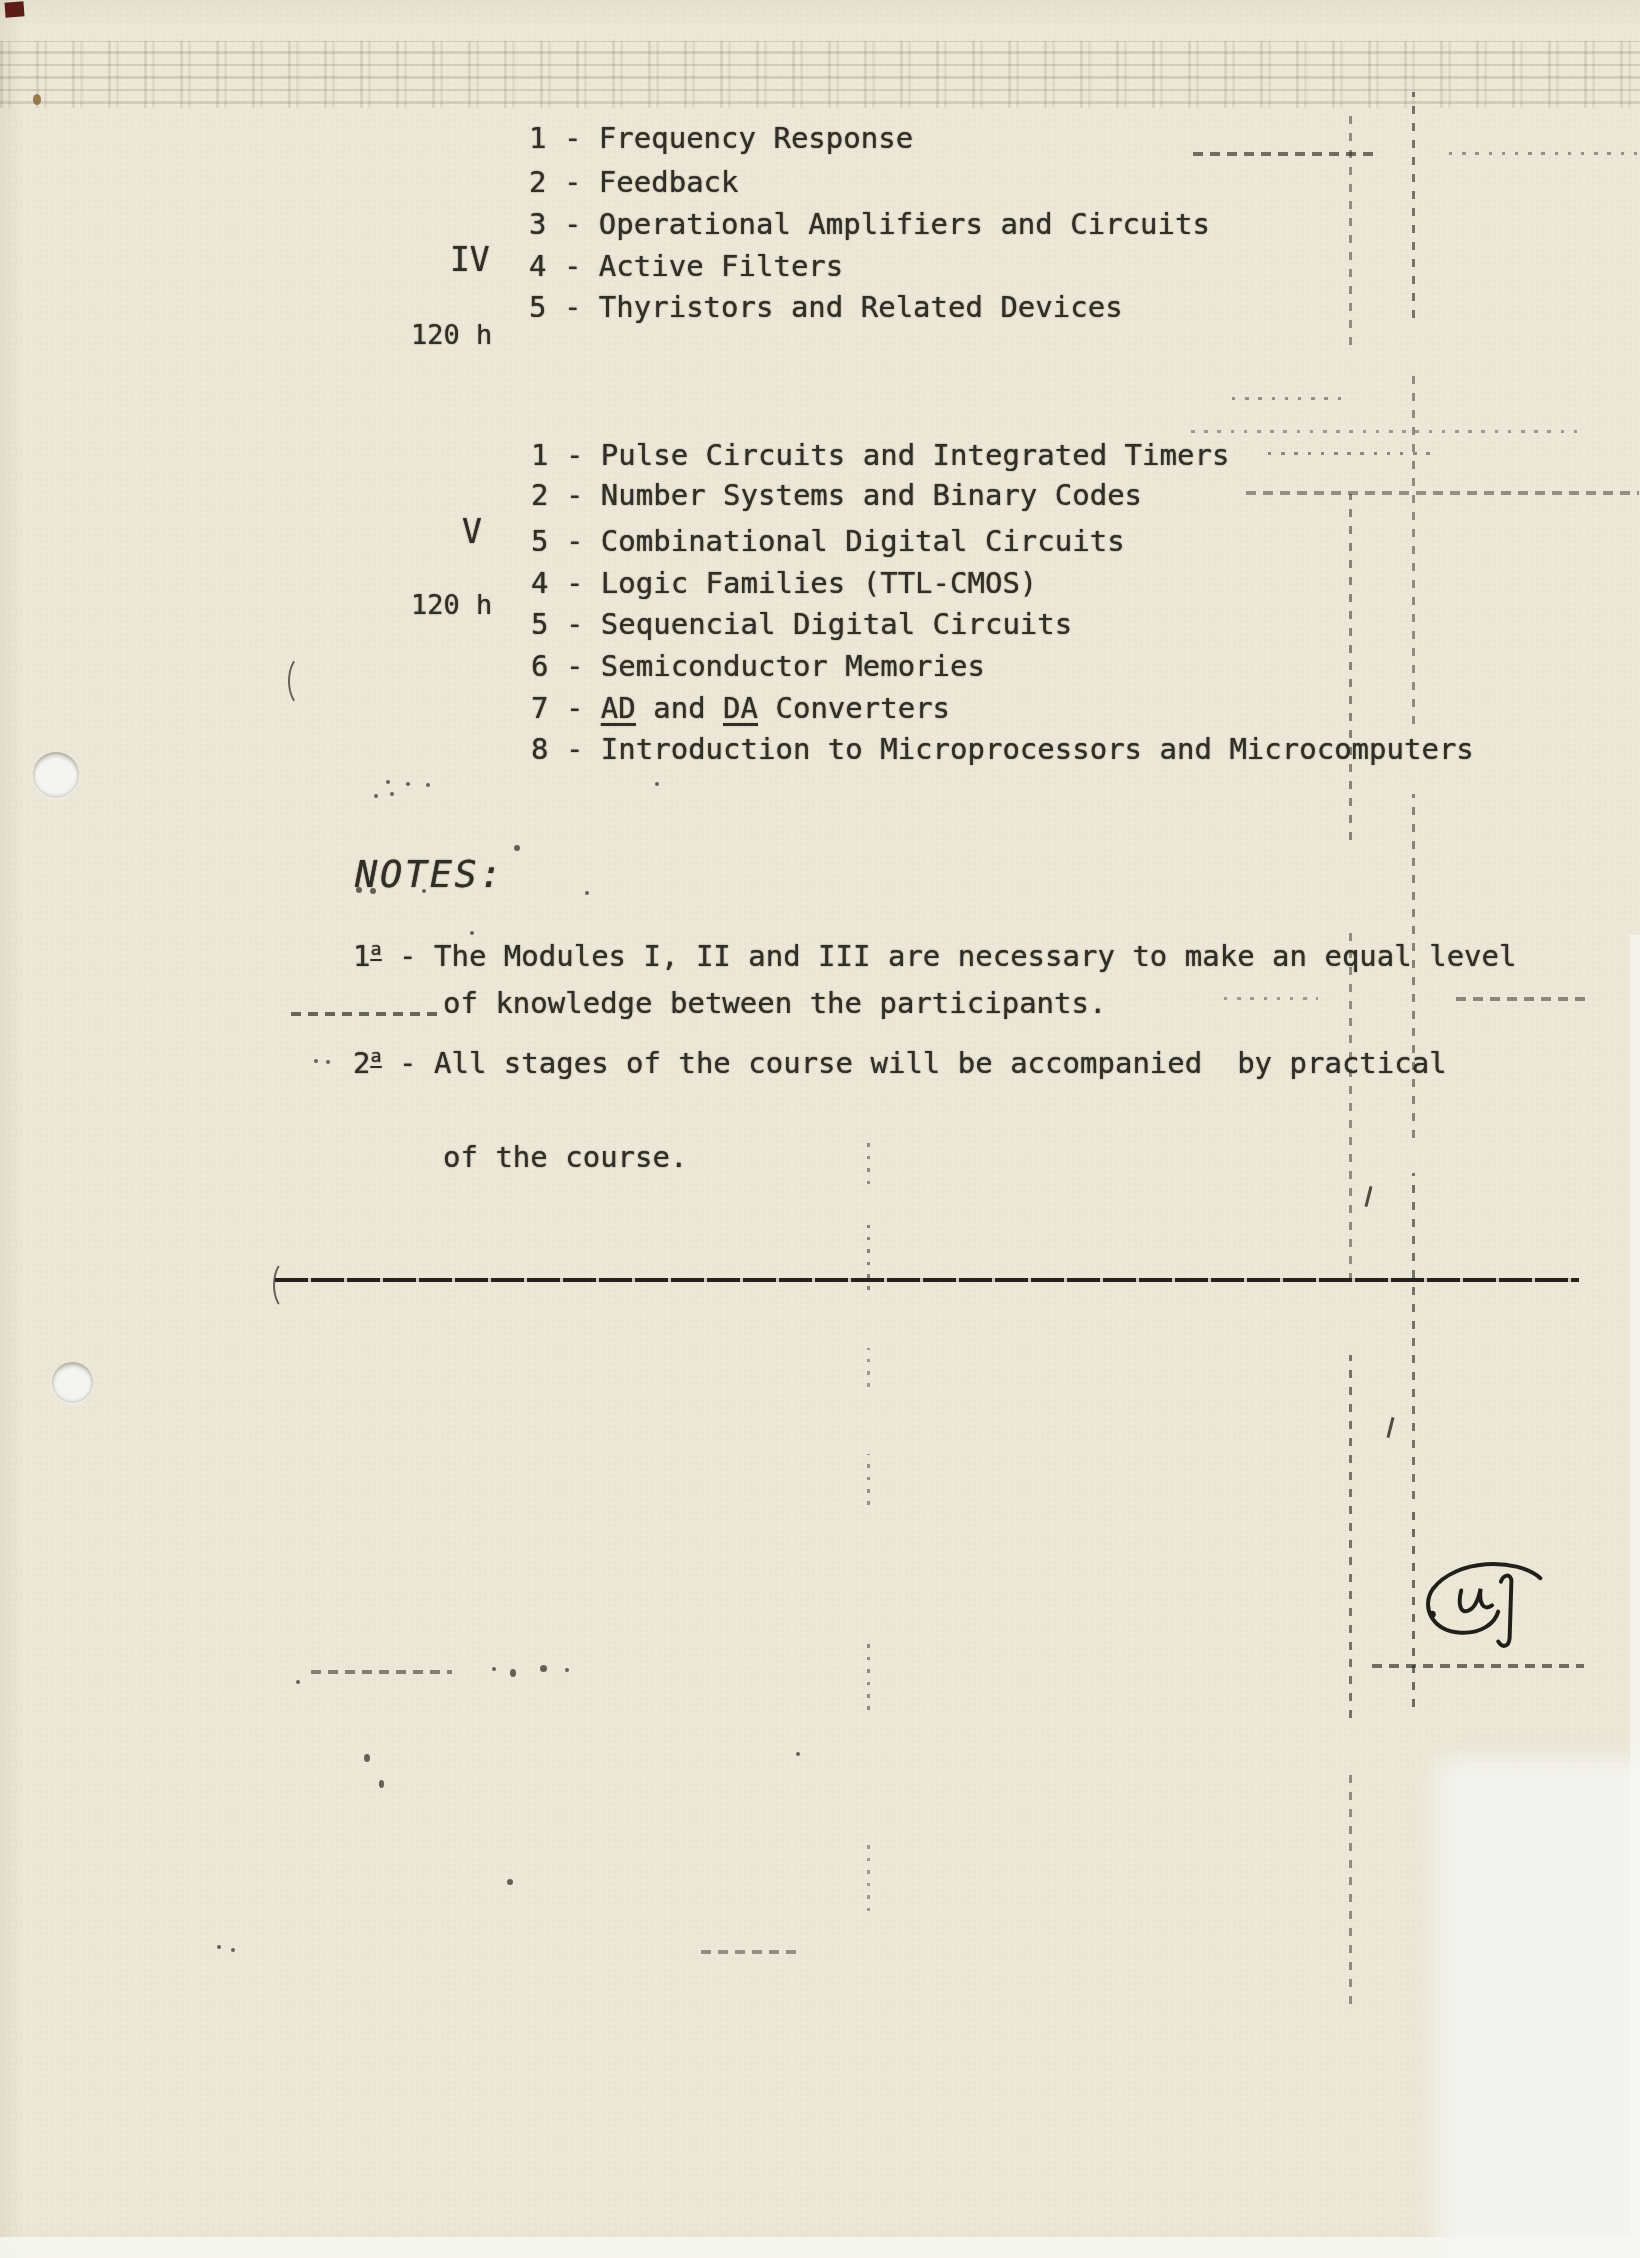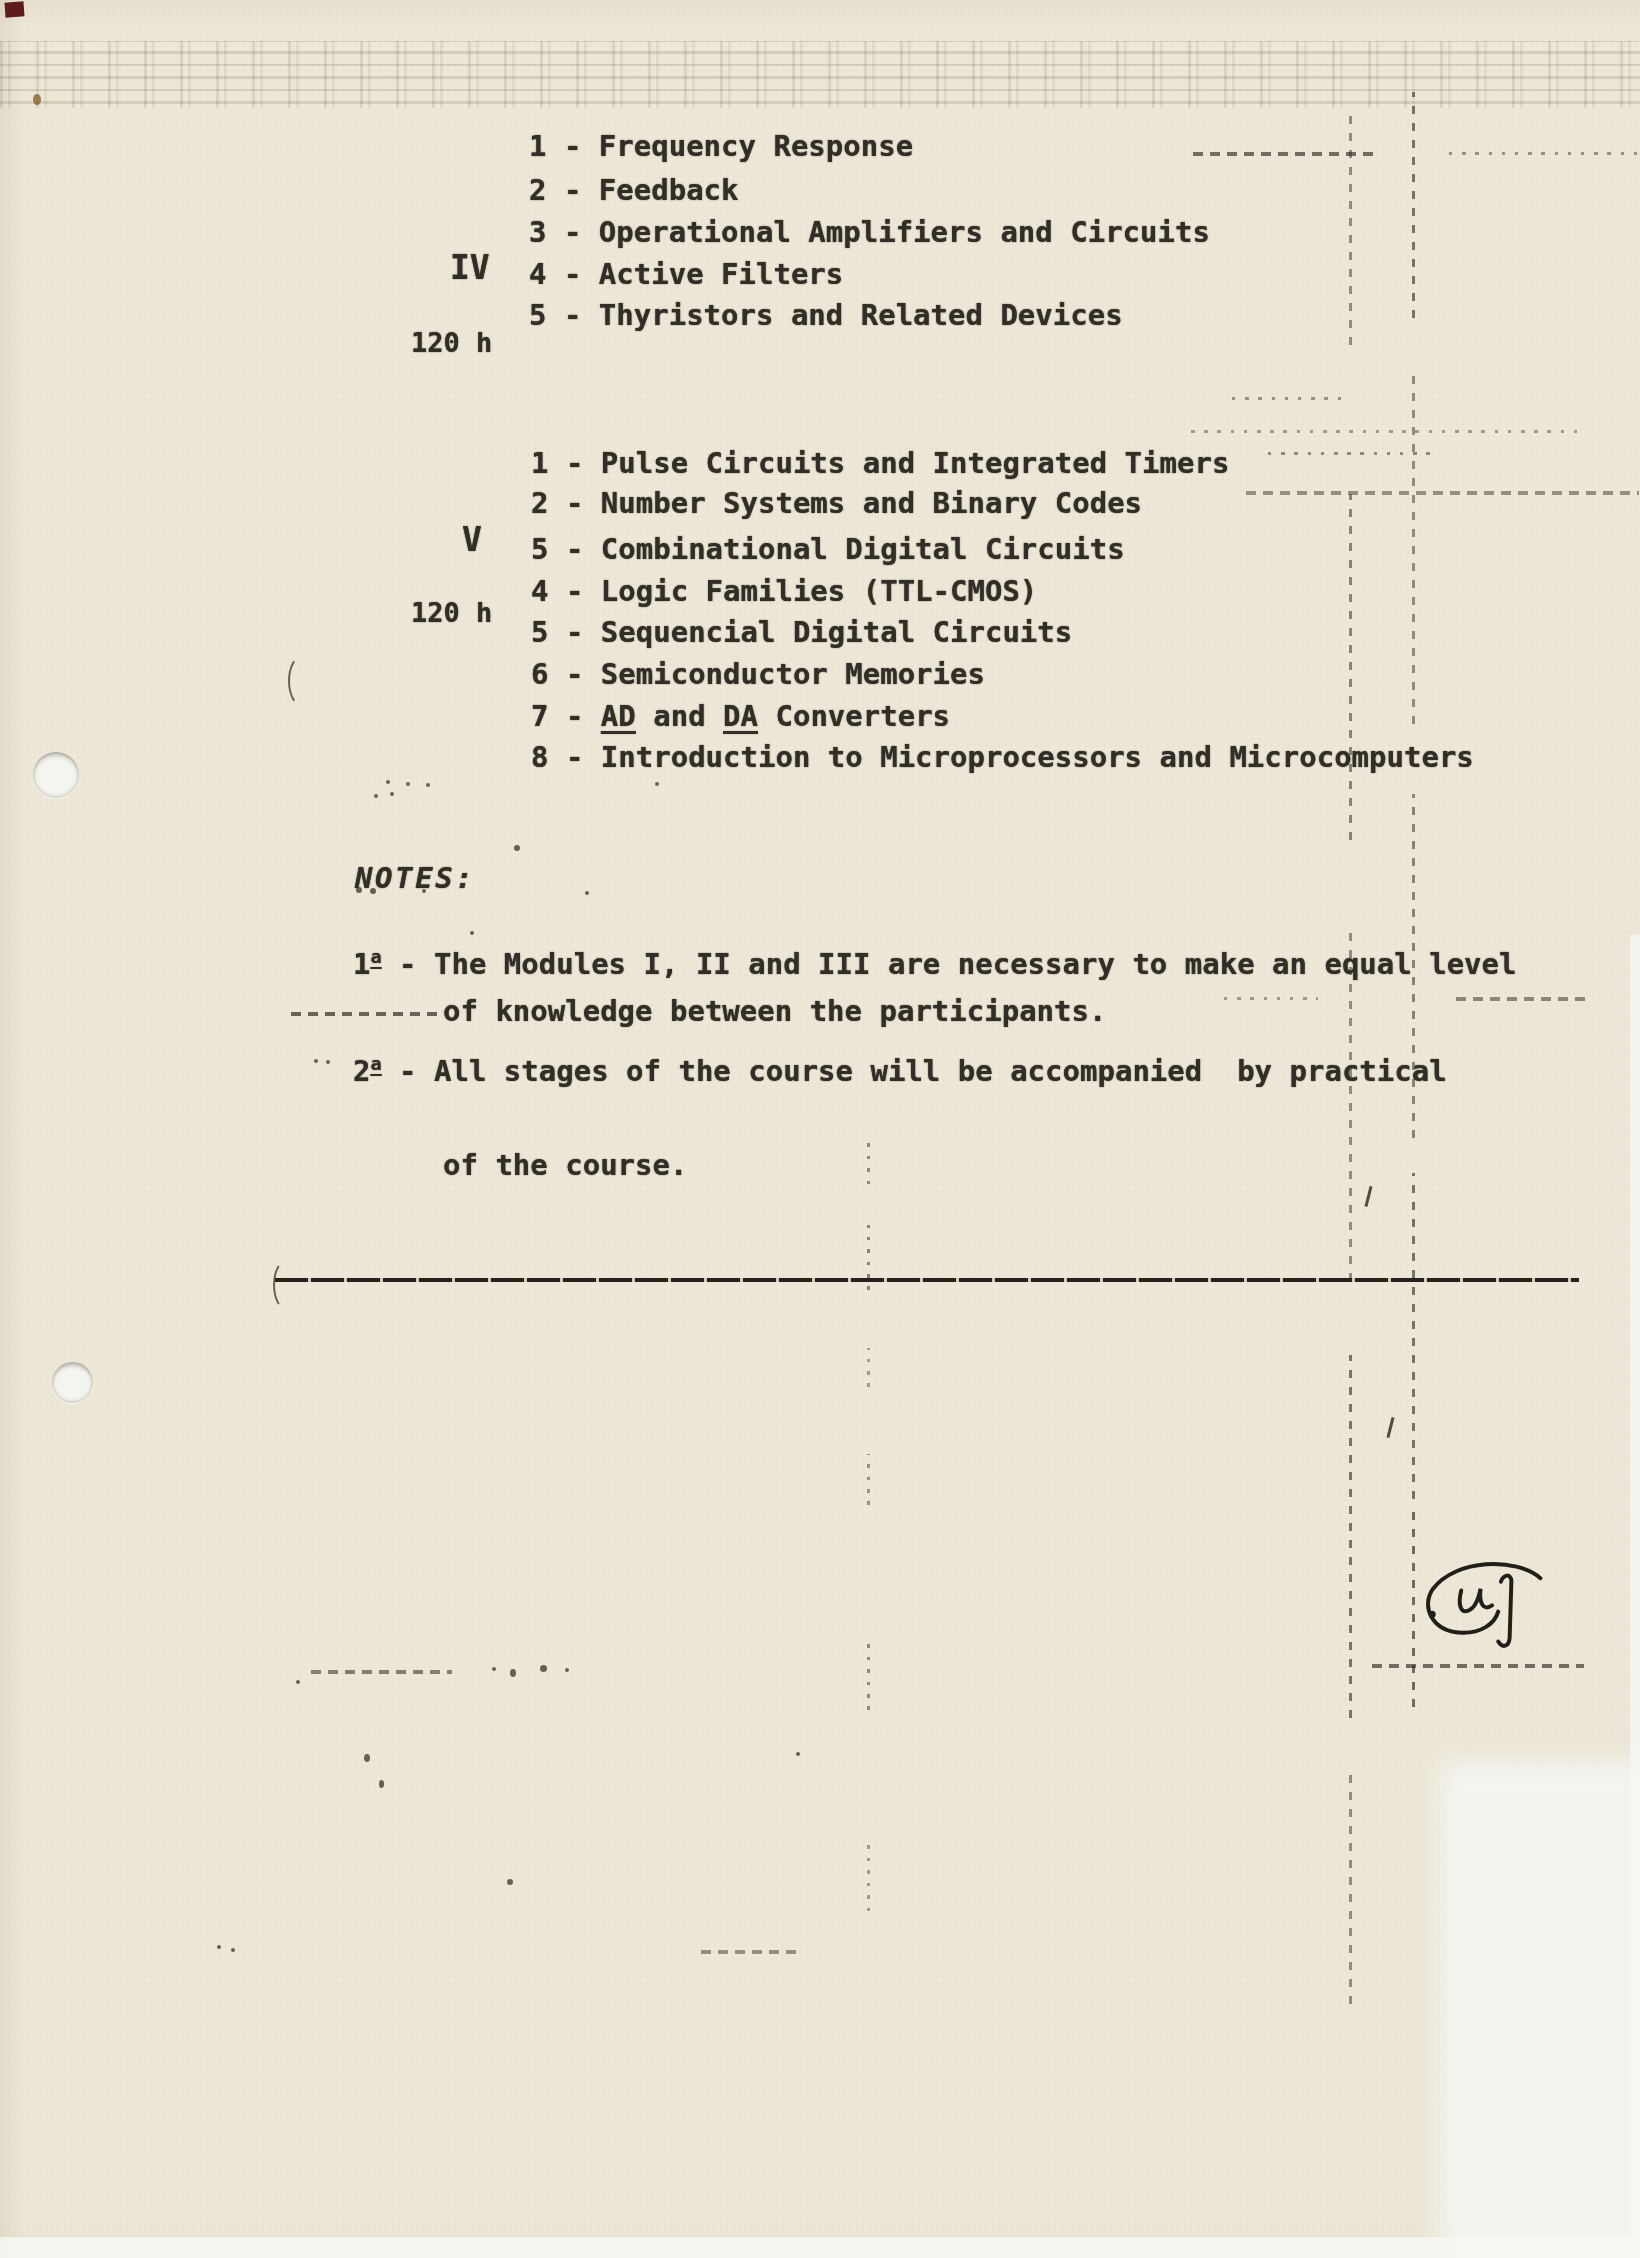--- a/index.html
+++ b/index.html
@@ -10,29 +10,28 @@
       radial-gradient(rgba(120,108,84,.045) 0.9px, transparent 1.4px),
       linear-gradient(90deg, rgba(180,168,140,.18) 0, rgba(180,168,140,0) 23px),
       linear-gradient(180deg, rgba(210,202,178,.25) 0, rgba(210,202,178,0) 26.5px),
       linear-gradient(0deg, rgba(205,198,176,.2) 0, rgba(205,198,176,0) 35px);
     background-size:6.2px 6.2px, 100% 100%, 100% 100%, 100% 100%;
     font-family:"DejaVu Sans Mono","Liberation Mono",monospace;
     color:#2d2b25;
   }
   .abs{position:absolute;}
   .t{
-    position:absolute; font-size:29px; line-height:1; font-weight:bold;
+    position:absolute; font-size:29px; line-height:1; font-weight:normal;
     letter-spacing:0; white-space:pre; color:#302e27;
     text-shadow:0 0 1.1px rgba(48,45,37,.85), 0 0 2.2px rgba(48,45,37,.18);
-    margin-top:8px;
   }
   .roman{font-size:33px;}
   .hours{font-size:27px;}
   .notes-head{
-    font-style:italic; font-size:29px; letter-spacing:2.6px;
+    font-style:italic; font-size:37px; letter-spacing:2.6px;
   }
   sup.ord{
     font-size:18.5px; vertical-align:super; line-height:0;
     text-decoration:underline; text-decoration-thickness:2.2px; text-underline-offset:3.5px;
   }
   .u{text-decoration:underline; text-decoration-thickness:2.6px; text-underline-offset:5.3px;}
   
   .hd{position:absolute; height:3.5px;
       background:repeating-linear-gradient(90deg, rgba(40,38,30,.9) 0 9.7px, transparent 9.7px 17px);}
   .hdot{position:absolute; height:2.6px;

